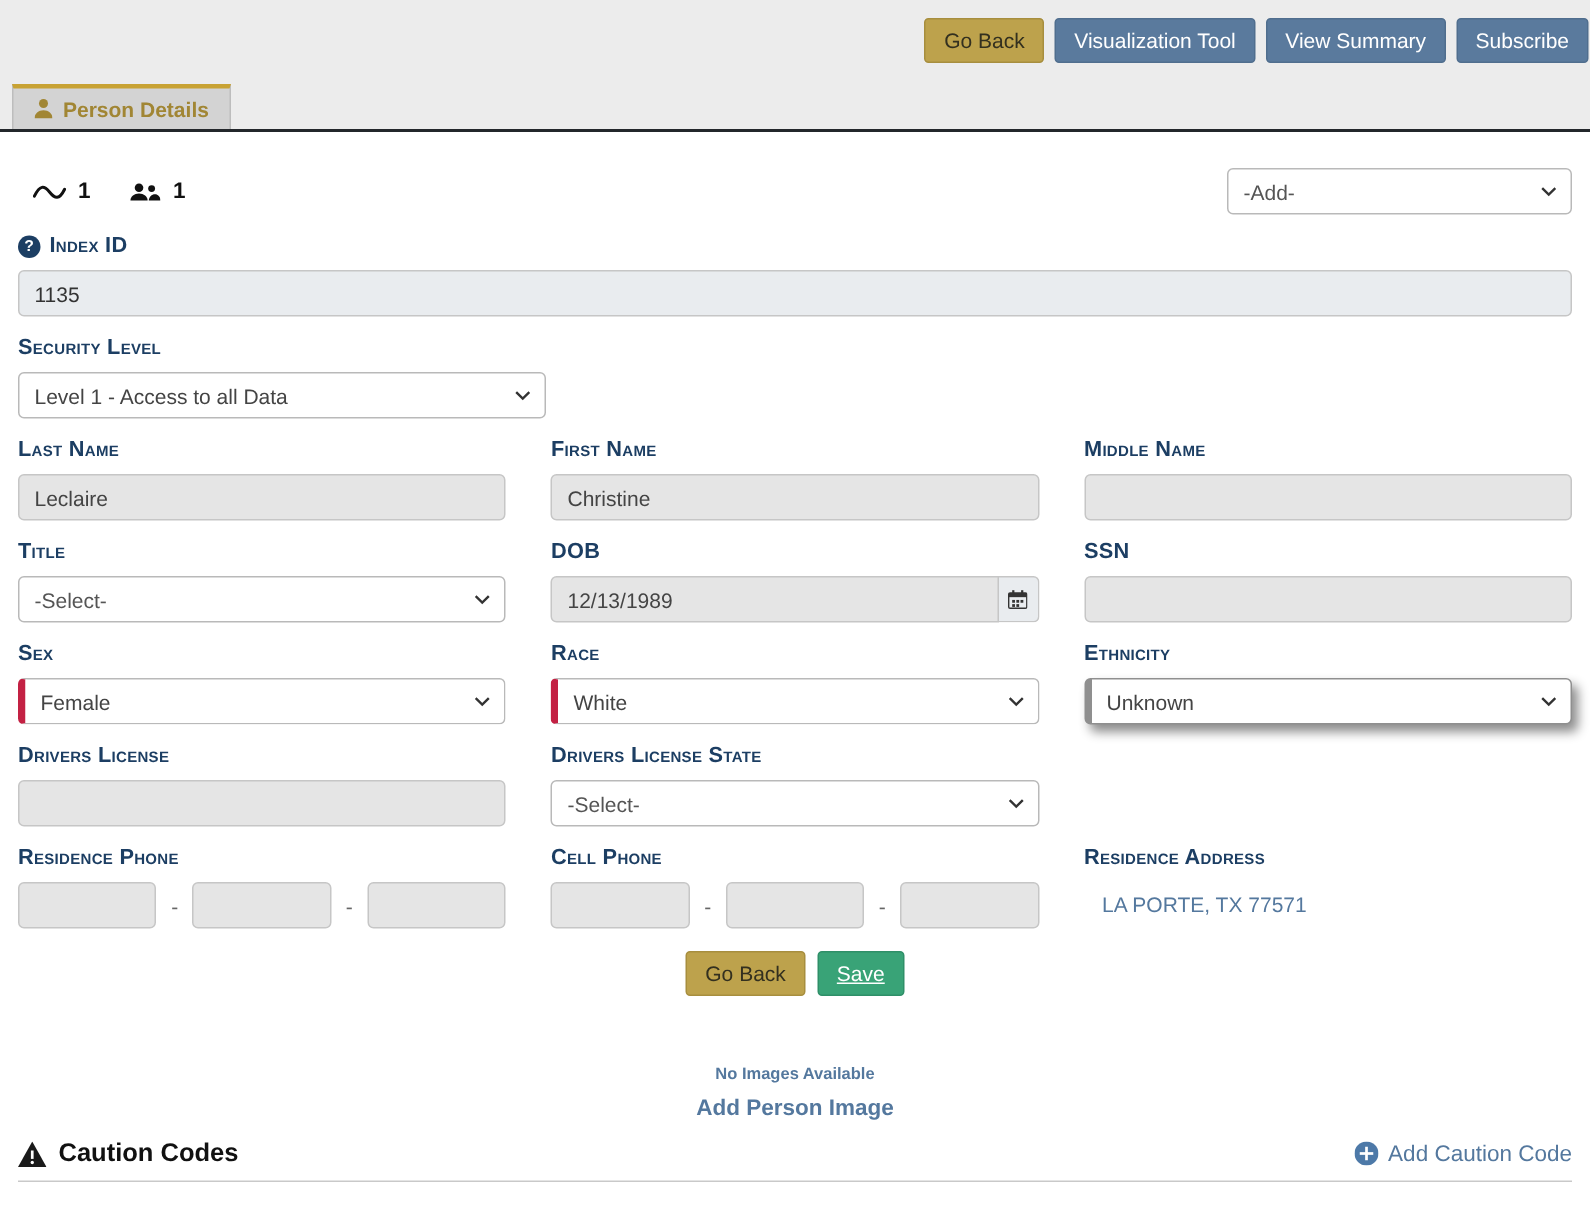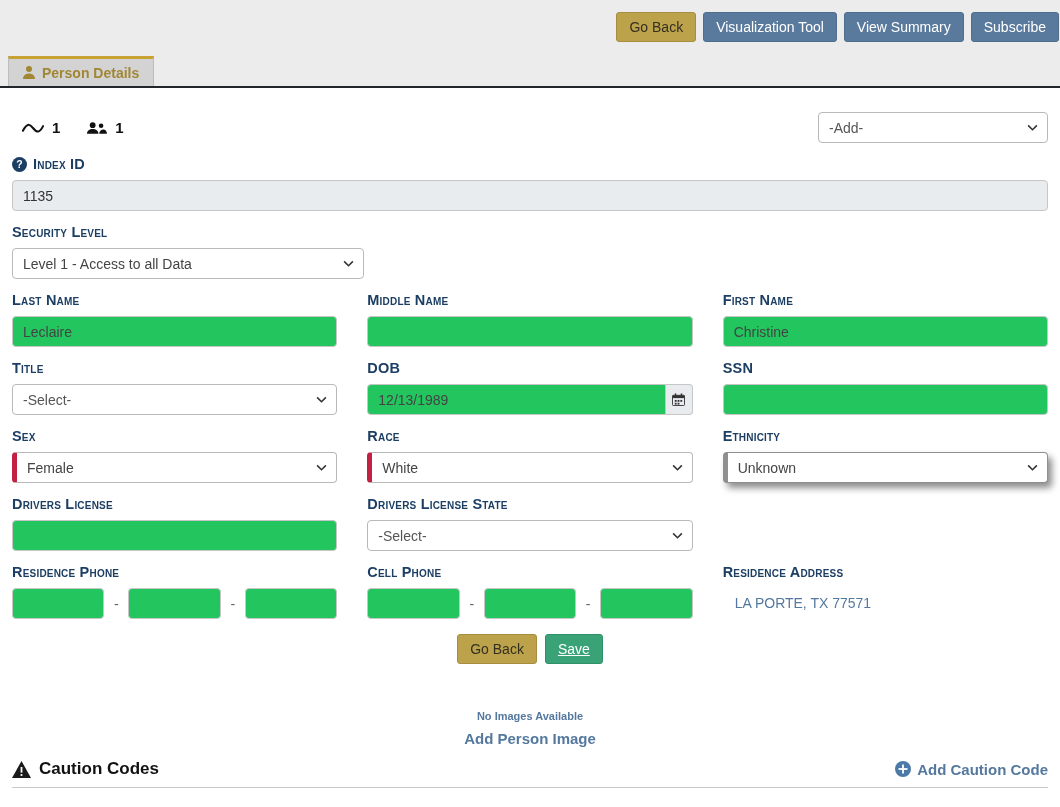--- a/index.html
+++ b/index.html
@@ -34,21 +34,21 @@
   .sel.elevated { border-color: #8f8f8f; box-shadow: 4px 5px 7px rgba(0,0,0,.45); }
   .sel .muted { color: #555; }
 
   .flabel { display: flex; align-items: center; gap: 6px; margin: 13px 0 8px; font-variant: small-caps;
             font-weight: bold; font-size: 14.5px; color: #1c3e63; letter-spacing: .2px; }
   .qicon { width: 15px; height: 15px; border-radius: 50%; background: #1c3e63; color: #fff; font-size: 10.5px;
            font-weight: bold; display: inline-flex; align-items: center; justify-content: center;
            font-variant: normal; cursor: pointer; }
 
   .tinput { width: 100%; height: 31px; border: 1px solid #c6c6c6; border-radius: 4px; padding: 0 10px;
-            font-size: 14px; color: #444; background: #22c55e; font-family: inherit; }
+            font-size: 14px; color: #444; background: #e5e5e5; font-family: inherit; }
   .tinput.gray { background: #e9ecef; color: #333; }
 
   .grid3 { display: grid; grid-template-columns: 1fr 1fr 1fr; column-gap: 30px; }
 
   .inputgroup { display: flex; }
   .inputgroup .tinput { border-radius: 4px 0 0 4px; }
   .ig-addon { width: 29px; height: 31px; border: 1px solid #c6c6c6; border-left: none;
               border-radius: 0 4px 4px 0; background: #e9ecef; display: inline-flex; align-items: center;
               justify-content: center; cursor: pointer; }
 
@@ -58,21 +58,21 @@
 
   .addr { padding: 7px 0 0 12px; color: #54789e; font-size: 14px; }
 
   .actions { display: flex; justify-content: center; gap: 8px; margin-top: 15px; }
 
   .nimg   { margin-top: 46px; text-align: center; color: #54789e; font-weight: bold; font-size: 11px; }
   .addimg { margin-top: 8px;  text-align: center; color: #54789e; font-weight: bold; font-size: 15px; cursor: pointer; }
 
   .caution-row { display: flex; justify-content: space-between; align-items: center; margin-top: 12px; }
   .caution-head { display: flex; align-items: center; gap: 8px; font-weight: bold; font-size: 17px; color: #111; }
-  .add-caution { display: flex; align-items: center; gap: 6px; color: #54789e; font-size: 15px; cursor: pointer; font-weight: bold; }
+  .add-caution { display: flex; align-items: center; gap: 6px; color: #54789e; font-size: 15px; cursor: pointer; }
   .bottom-rule { border-top: 1px solid #c9c9c9; margin-top: 8px; }
 </style>
 </head>
 <body>
 
 <div class="page">
 
   <div class="header">
     <div class="topbar">
       <button class="btn btn-gold">Go Back</button>
@@ -142,26 +142,26 @@
           </svg>
       </span>
     </div>
 
     <div class="grid3">
       <div>
         <div class="flabel">Last Name</div>
         <input class="tinput" value="Leclaire" style="">
       </div>
       <div>
+        <div class="flabel">First Name</div>
+        <input class="tinput" value="Christine" style="">
+      </div>
+      <div>
         <div class="flabel">Middle Name</div>
         <input class="tinput" value="" style="">
-      </div>
-      <div>
-        <div class="flabel">First Name</div>
-        <input class="tinput" value="Christine" style="">
       </div>
     </div>
 
     <div class="grid3">
       <div>
         <div class="flabel">Title</div>
         <div class="sel">
           <span class="muted">-Select-</span>
           <span class="chev">
             <svg width="11" height="7" viewBox="0 0 12 8">

